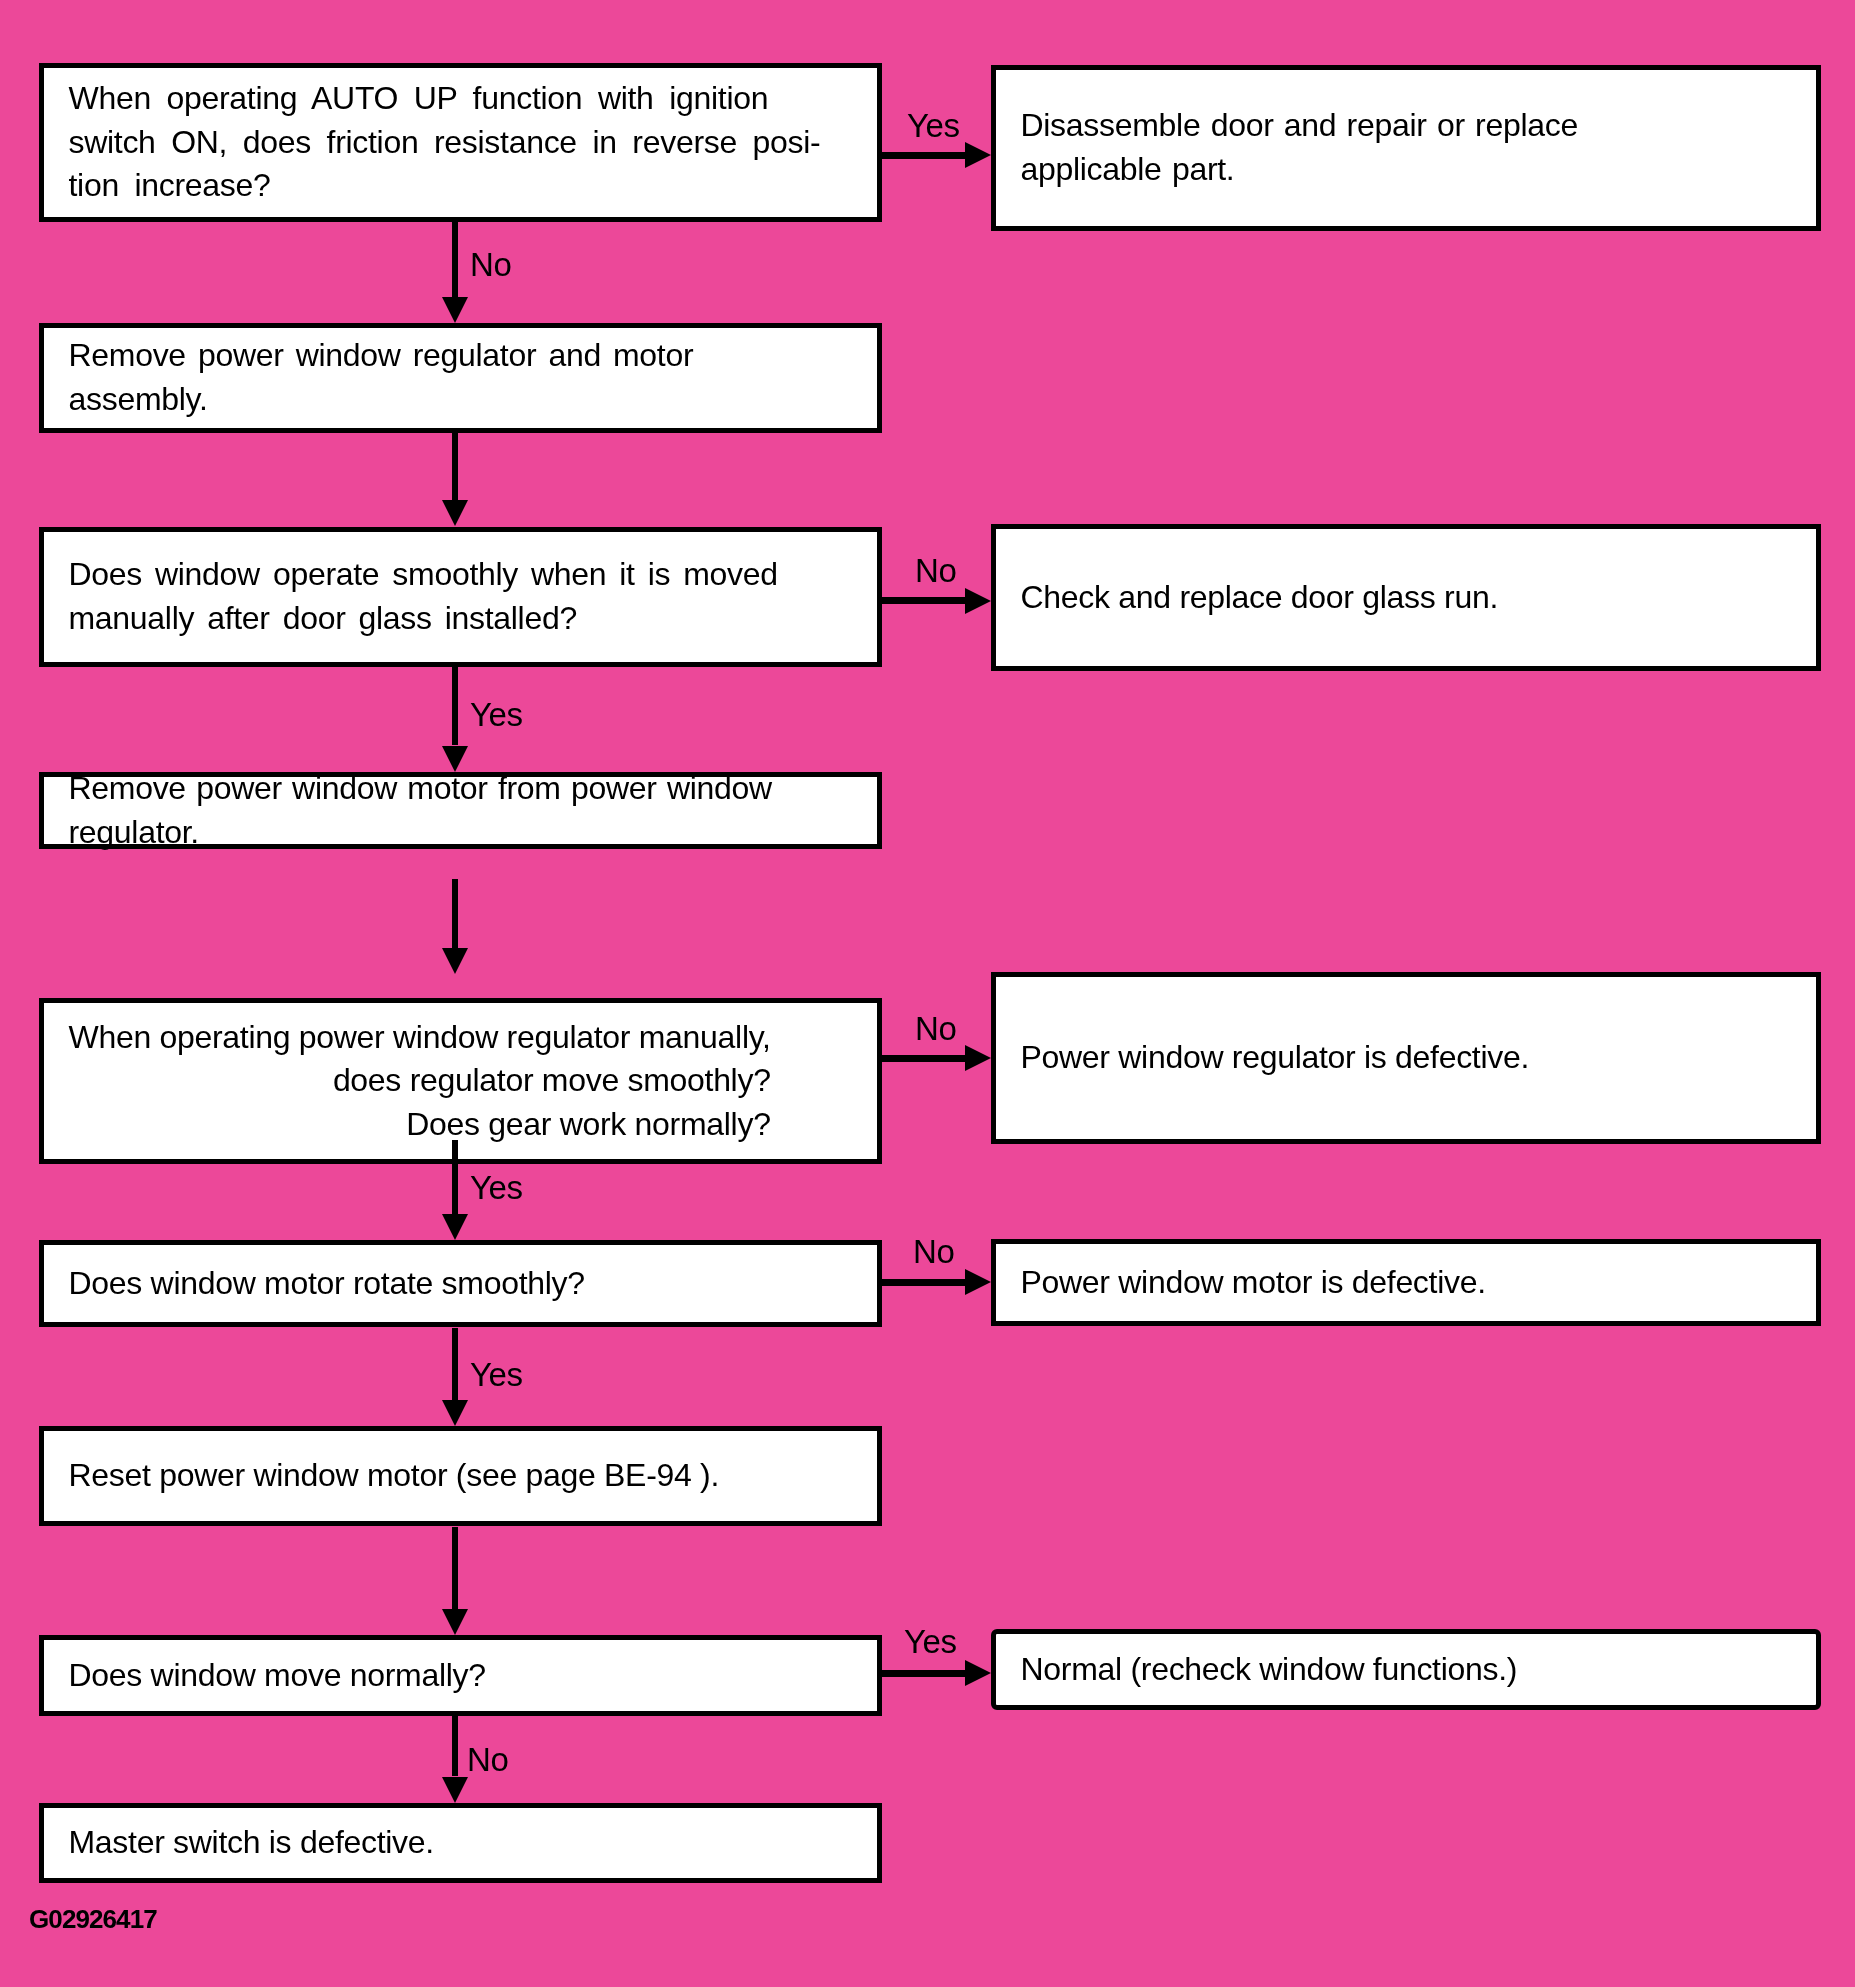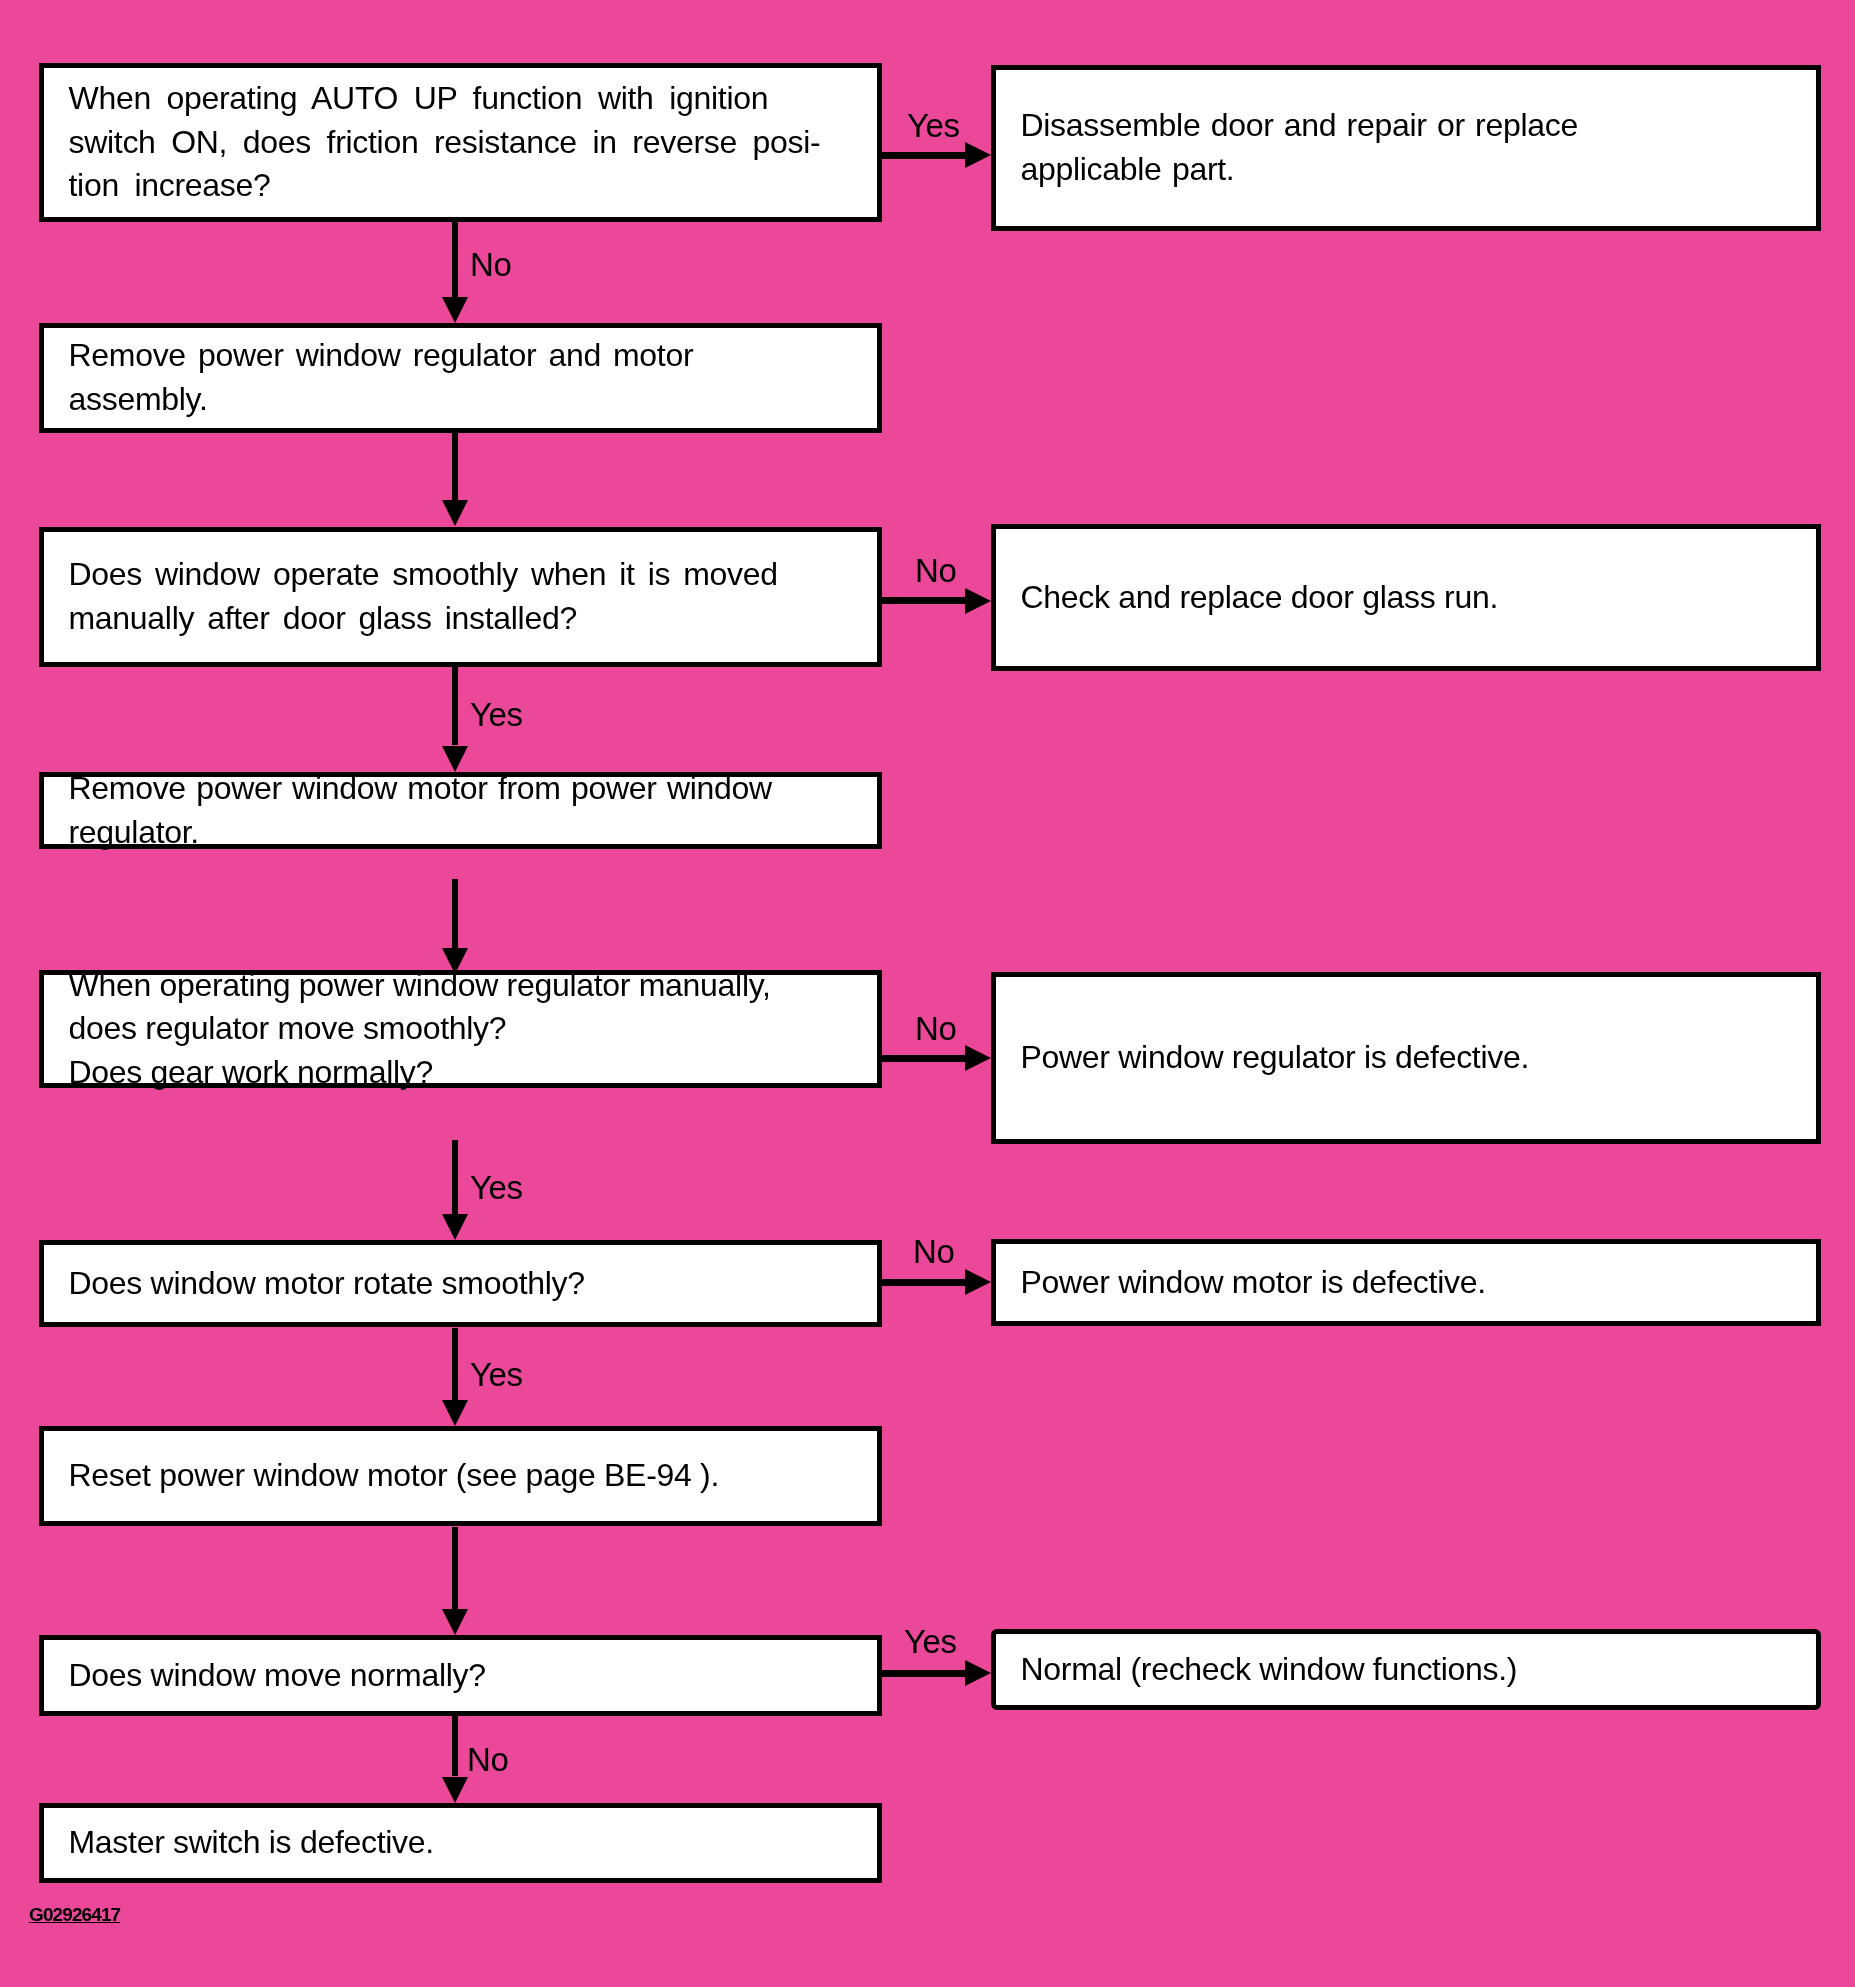--- a/index.html
+++ b/index.html
@@ -27,21 +27,21 @@
   }
   
   .lcol { left: 39px;  width: 843px; }
   
   .rcol { left: 991px; width: 830px; }
 
   .b1 { top: 63px;   height: 159px; word-spacing: 7px; }
   .b2 { top: 323px;  height: 110px; word-spacing: 3.5px; }
   .b3 { top: 527px;  height: 140px; word-spacing: 4.4px; }
   .b4 { top: 772px;  height: 77px; word-spacing: 1.7px; }
-  .b5 { top: 970px; height: 118px; }
+  .b5 { top: 998px; height: 166px; text-align: right; }
   .b6 { top: 1240px; height: 87px; }
   .b7 { top: 1426px; height: 100px; }
   .b8 { top: 1635px; height: 81px;  }
   .b9 { top: 1803px; height: 80px;  }
 
   .r1 { top: 65px;   height: 166px; word-spacing: 1.7px; }
   .r2 { top: 524px;  height: 147px; }
   .r3 { top: 972px; height: 172px; }
   .r4 { top: 1239px; height: 87px; }
   .r5 { top: 1629px; height: 81px; border-radius: 6px;  }
@@ -65,24 +65,23 @@
   .edge-label {
     position: absolute;
     font-size: 33px;
     letter-spacing: -0.4px;
     color: #000;
   }
   #footnote {
     position: absolute;
     left: 29px;
     top: 1904px;
-    font-size: 19px;
+    font-size: 26px;
     font-weight: 700;
     letter-spacing: -0.9px;
-    text-decoration: underline;
   }
 </style>
 </head>
 <body>
 
 <div id="canvas">
 
   <div class="box lcol b1">When operating AUTO UP function with ignition
 switch ON, does friction resistance in reverse posi-
 tion increase?</div>

